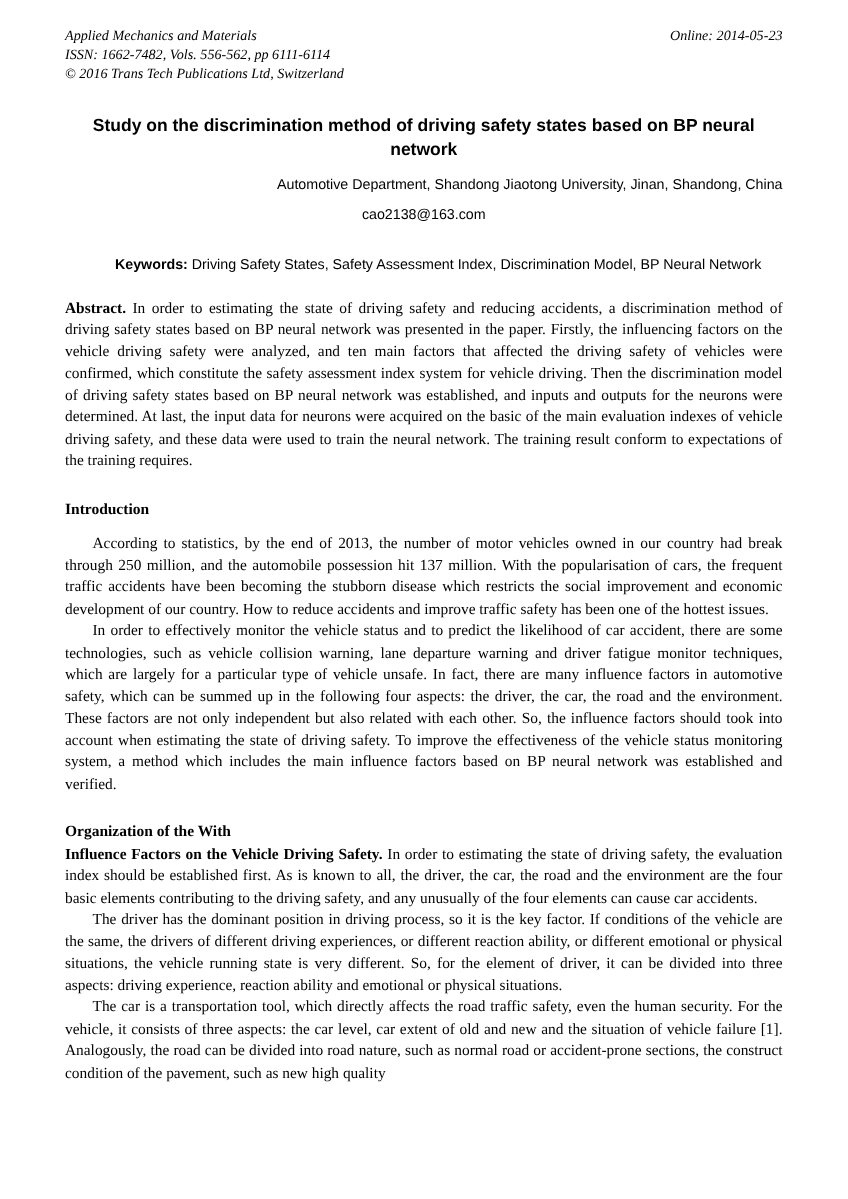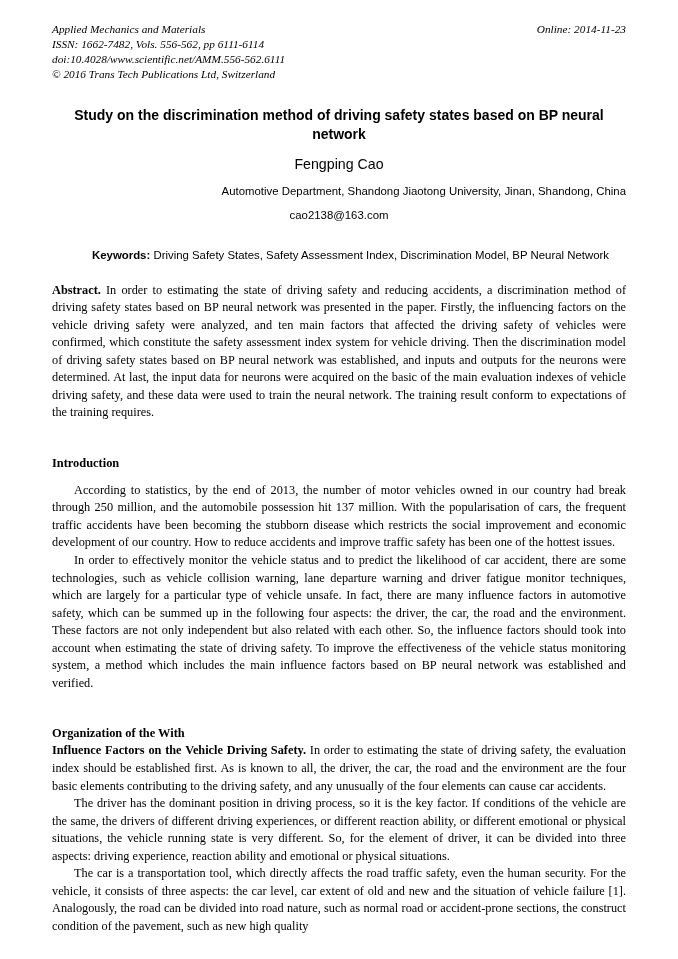--- a/index.html
+++ b/index.html
@@ -91,21 +91,21 @@
     font-size: 12.3px;
     line-height: 1.42;
     text-align: justify;
   }
   .abstract b {
     font-weight: bold;
   }
 
   
   .section-heading {
-    margin-top: 33px;
+    margin-top: 21px;
     font-weight: bold;
     font-size: 12.4px;
     line-height: 1.4;
   }
   p.body-par {
     margin: 0;
     font-size: 12.3px;
     line-height: 1.425;
     text-align: justify;
     text-indent: 22px;
@@ -124,30 +124,28 @@
   }
 </style>
 </head>
 <body>
 
 <div class="page">
 
   <div class="header">
     <div class="header-row">
       <span class="header-line">Applied Mechanics and Materials</span>
-      <span class="header-right">Online: 2014-11-23</span>
+      <span class="header-right">Online: 2014-05-23</span>
     </div>
     <span class="header-line">ISSN: 1662-7482, Vols. 556-562, pp 6111-6114</span>
-    <span class="header-line">doi:10.4028/www.scientific.net/AMM.556-562.6111</span>
     <span class="header-line">© 2016 Trans Tech Publications Ltd, Switzerland</span>
   </div>
 
   <div class="title">Study on the discrimination method of driving safety states based on BP neural network</div>
 
-  <div class="author">Fengping Cao</div>
 
   <div class="affiliation">Automotive Department, Shandong Jiaotong University, Jinan, Shandong, China</div>
 
   <div class="email">cao2138@163.com</div>
 
   <div class="keywords">
     <b>Keywords:</b>
     <span>Driving Safety States, Safety Assessment Index, Discrimination Model, BP Neural Network</span>
   </div>
 

